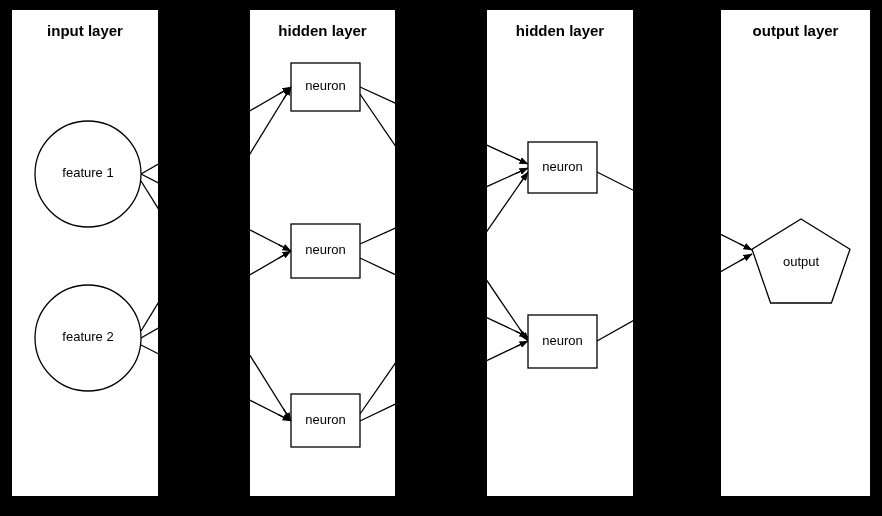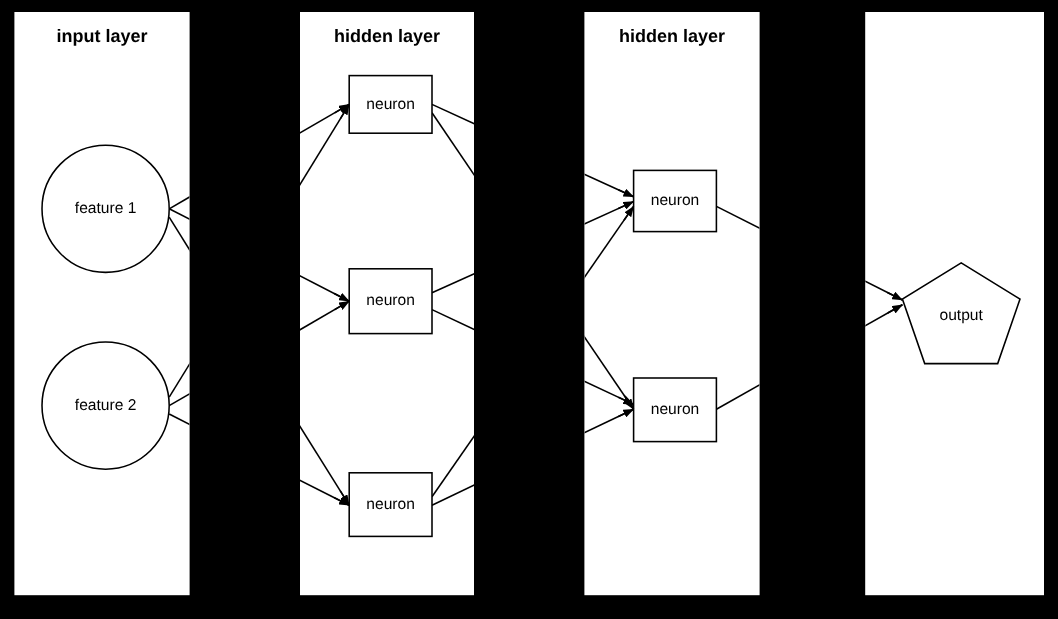--- a/index.html
+++ b/index.html
@@ -146,20 +146,21 @@
           <rect x="528" y="142" width="69" height="51" class="shape"></rect>
           <text x="562.5" y="167.5" class="node-label">neuron</text>
         </g>
         <g>
           <rect x="528" y="315" width="69" height="53" class="shape"></rect>
           <text x="562.5" y="341.5" class="node-label">neuron</text>
         </g>
       </svg>
     </div>
     <div class="layer-panel" style="left: 721px; top: 10px; width: 149px; height: 486px;">
+      <div class="layer-title" style="top: 12px;">output layer</div>
       <svg class="panel-svg" viewBox="721 10 149 486" preserveAspectRatio="none">
         <g>
           <line x1="141" y1="174" x2="291" y2="87" class="edge"></line>
           <line x1="141" y1="174" x2="291" y2="251" class="edge"></line>
           <line x1="141" y1="181" x2="291" y2="421" class="edge"></line>
           <line x1="141" y1="331" x2="291" y2="87" class="edge"></line>
           <line x1="141" y1="338" x2="291" y2="251" class="edge"></line>
           <line x1="141" y1="345" x2="291" y2="421" class="edge"></line>
           <line x1="360" y1="87" x2="528" y2="164" class="edge"></line>
           <line x1="360" y1="94" x2="528" y2="341" class="edge"></line>

